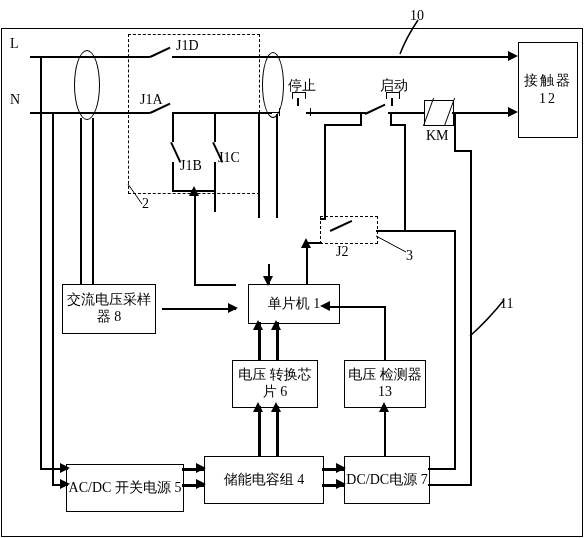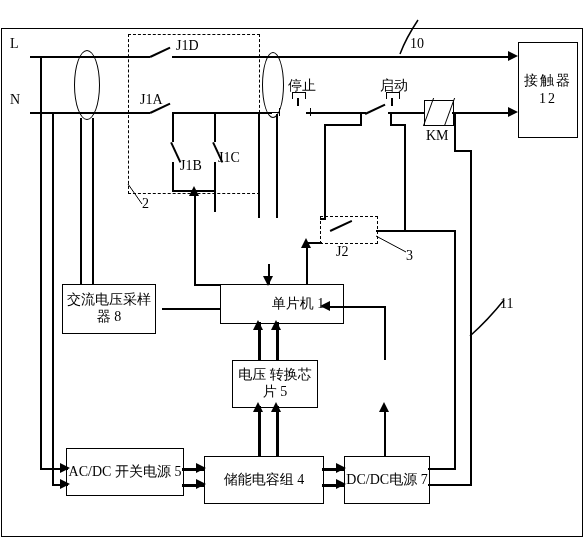--- a/index.html
+++ b/index.html
@@ -184,21 +184,21 @@
   <div class="vline" style="left:214px; top:112px; height:30px;"></div>
   <div class="switch-open" style="left:214px; top:142px; transform-origin:top left; transform:rotate(65deg);"></div>
   <div class="vline" style="left:214px; top:162px; height:28px;"></div>
   <div class="label" style="left:218px; top:150px;">J1C</div>
 
   <div class="dashed" style="left:128px; top:34px; width:130px; height:158px;"></div>
 
   <div class="ellipse" style="left:74px; top:50px; width:24px; height:68px;"></div>
   <div class="ellipse" style="left:262px; top:52px; width:20px; height:64px;"></div>
 
-  <div class="label" style="left:410px; top:8px;margin-top:28px;">10</div>
+  <div class="label" style="left:410px; top:8px;">10</div>
   <svg style="position:absolute;left:398px;top:18px;width:40px;height:40px;">
     <path d="M 20 2 Q 8 20 2 36" stroke="#000" fill="none" stroke-width="1.5"></path>
   </svg>
 
   <div class="label" style="left:142px; top:196px;">2</div>
   <svg style="position:absolute;left:126px;top:182px;width:30px;height:26px;">
     <path d="M 2 2 L 16 22" stroke="#000" fill="none" stroke-width="1"></path>
   </svg>
 
   <div class="hline" style="left:172px; top:190px; width:44px;"></div>
@@ -215,21 +215,21 @@
   <div class="box" style="left:62px; top:284px; width:92px; height:48px; line-height:1.2;">
     <span>交流电压采样器 8</span>
   </div>
 
   <div class="vline" style="left:80px; top:118px; height:166px;"></div>
   <div class="vline" style="left:92px; top:118px; height:166px;"></div>
 
   <div class="hline" style="left:162px; top:308px; width:74px;"></div>
   <div class="arrow-right" style="left:228px; top:303px;"></div>
 
-  <div class="box" style="left:220px; top:284px; width:90px; height:38px;padding-left:32px;">
+  <div class="box" style="left:248px; top:284px; width:90px; height:38px;">
     <span>单片机 1</span>
   </div>
 
   <div class="vline" style="left:268px; top:264px; height:20px;"></div>
   <div class="arrow-down" style="left:263px; top:276px;"></div>
 
   <div class="dashed" style="left:320px; top:216px; width:56px; height:26px;"></div>
   <div class="switch-open" style="left:330px; top:230px; width:24px;"></div>
   <div class="label" style="left:336px; top:244px;">J2</div>
 
@@ -245,34 +245,37 @@
   <div class="hline" style="left:376px; top:230px; width:30px;"></div>
   <div class="vline" style="left:404px; top:124px; height:106px;"></div>
   <div class="vline" style="left:324px; top:124px; height:94px;"></div>
   <div class="hline" style="left:320px; top:218px; width:6px;"></div>
   <div class="hline" style="left:324px; top:124px; width:38px;"></div>
   <div class="hline" style="left:390px; top:124px; width:16px;"></div>
   <div class="vline" style="left:360px; top:112px; height:14px;"></div>
   <div class="vline" style="left:390px; top:112px; height:14px;"></div>
 
   <div class="box" style="left:232px; top:360px; width:84px; height:46px; line-height:1.2;">
-    <span>电压 转换芯片 5</span>
+    <span>电压 转换芯片 6</span>
   </div>
 
   <div class="vline" style="left:258px; top:322px; height:38px; width:3px;"></div>
   <div class="vline" style="left:276px; top:322px; height:38px; width:3px;"></div>
   <div class="arrow-up" style="left:253px; top:320px;"></div>
   <div class="arrow-up" style="left:271px; top:320px;"></div>
 
+  <div class="box" style="left:344px; top:360px; width:80px; height:46px; line-height:1.2;">
+    <span>电压 检测器 13</span>
+  </div>
 
   <div class="vline" style="left:384px; top:306px; height:54px;"></div>
   <div class="hline" style="left:326px; top:306px; width:60px;"></div>
   <div class="arrow-left" style="left:320px; top:301px;"></div>
 
-  <div class="box" style="left:66px; top:448px; width:116px; height:46px; line-height:1.2;">
+  <div class="box" style="left:66px; top:464px; width:116px; height:46px; line-height:1.2;">
     <span>AC/DC 开关电源 5</span>
   </div>
   <div class="box" style="left:204px; top:456px; width:118px; height:46px;">
     <span>储能电容组 4</span>
   </div>
   <div class="box" style="left:344px; top:456px; width:84px; height:46px; line-height:1.2;">
     <span>DC/DC电源 7</span>
   </div>
 
   <div class="vline" style="left:40px; top:56px; height:414px;"></div>

